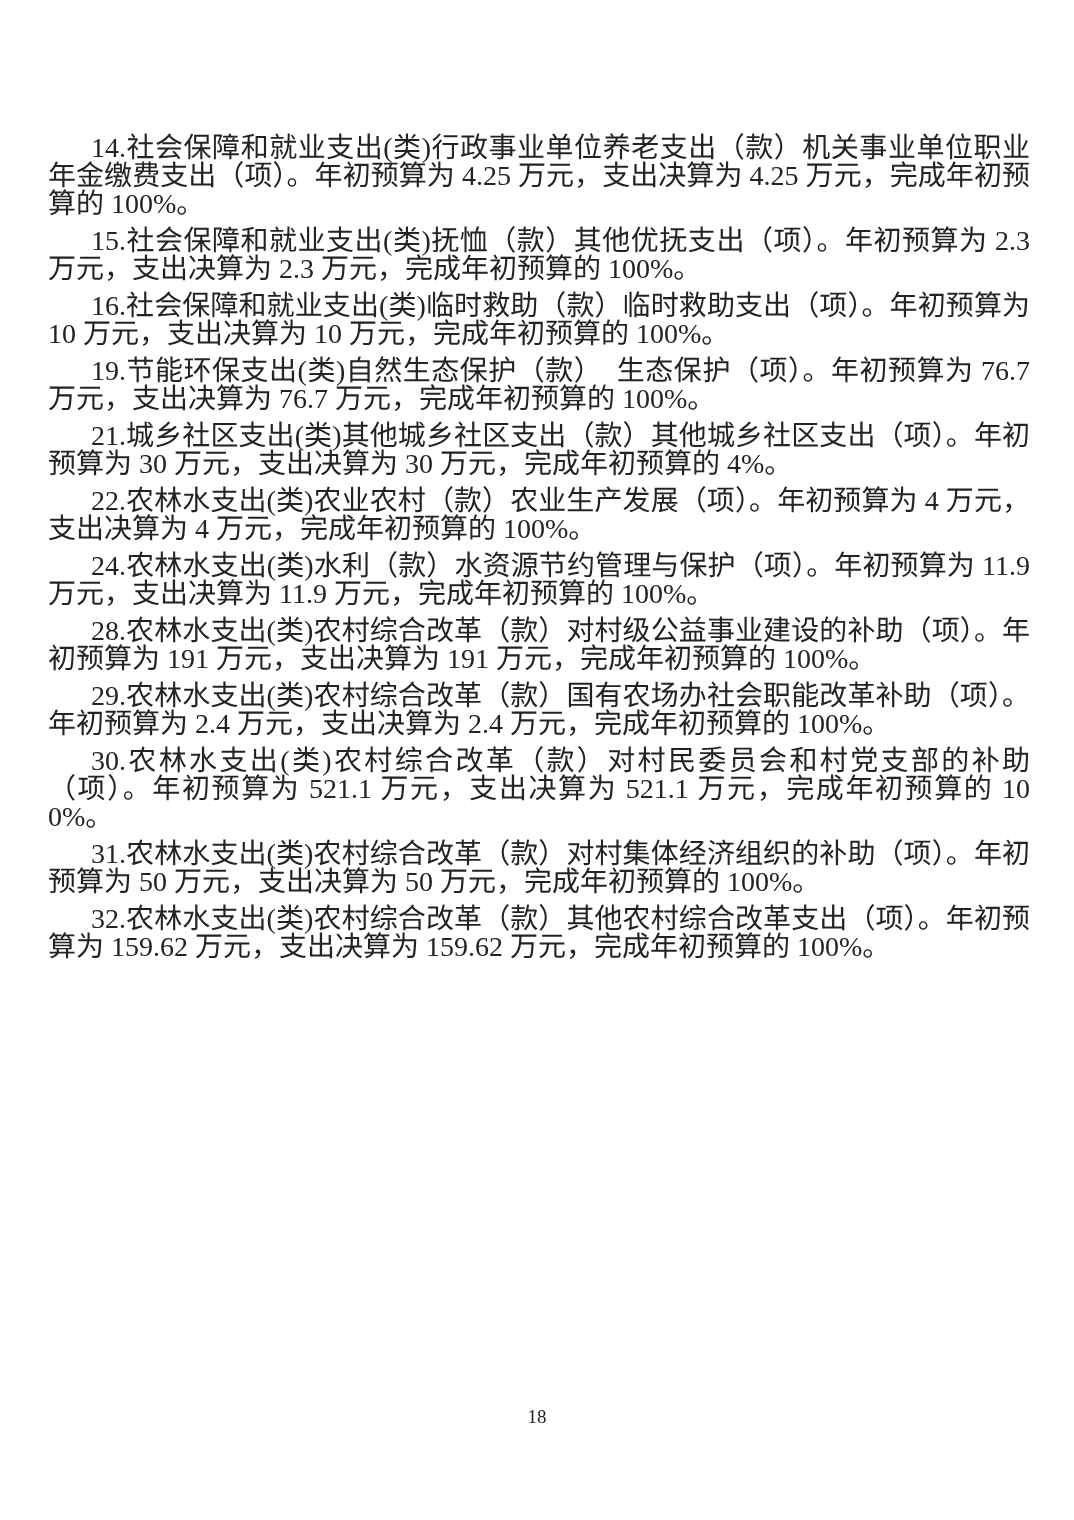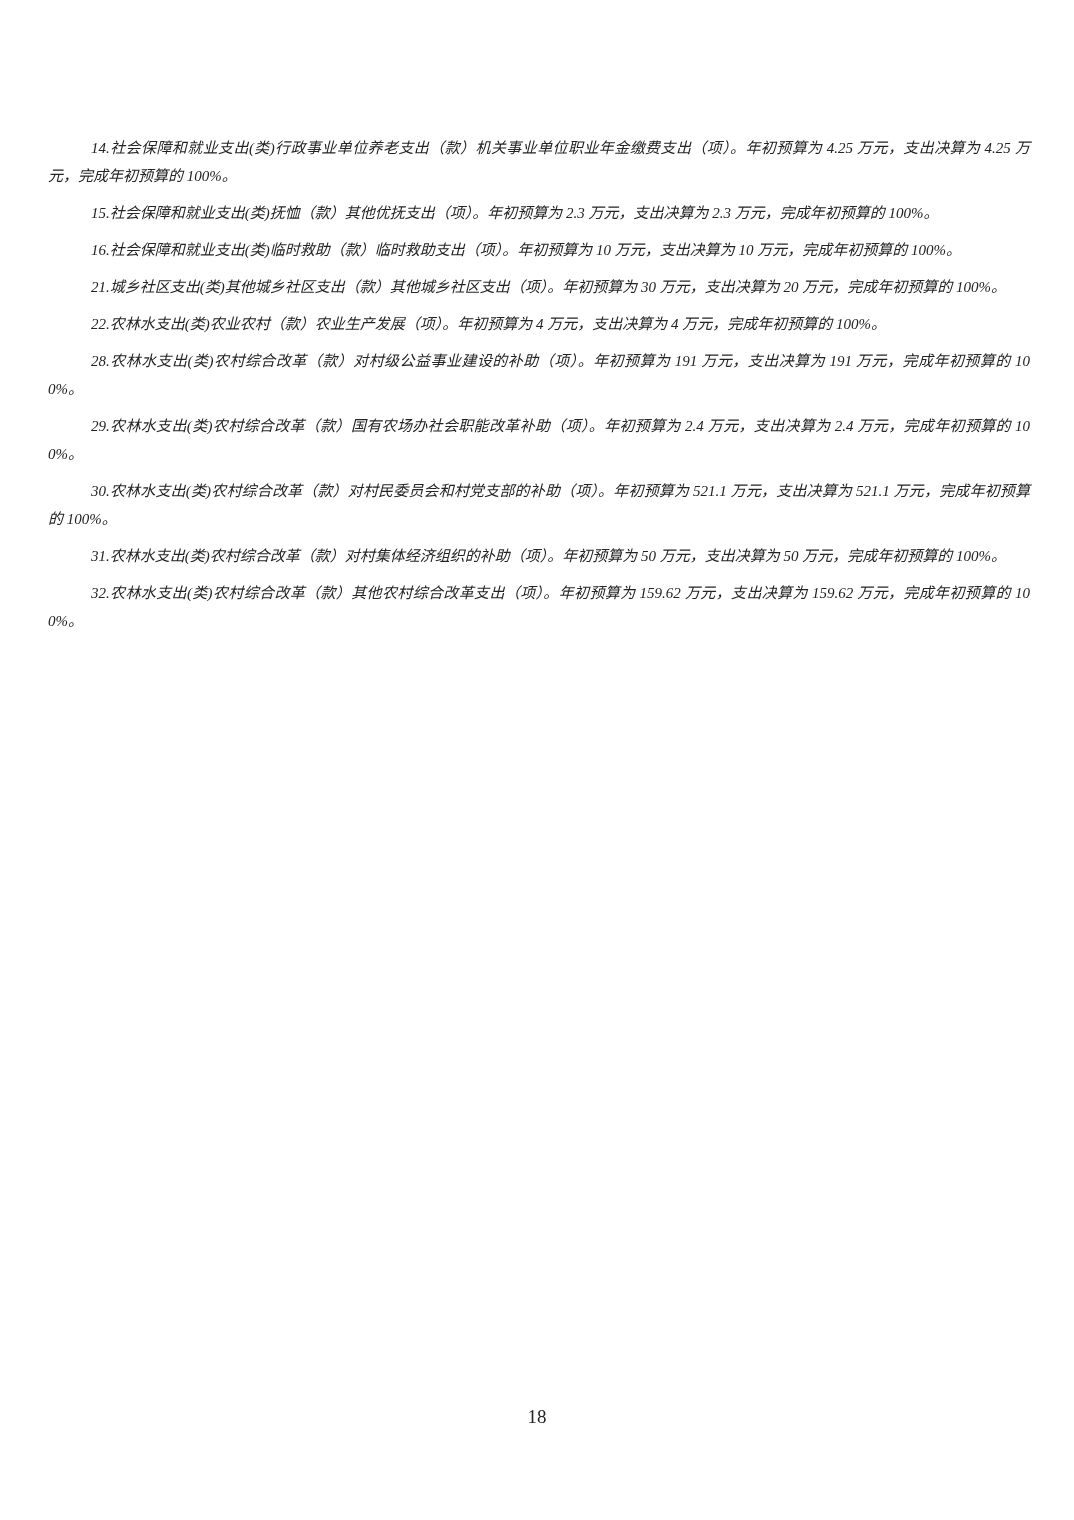--- a/index.html
+++ b/index.html
@@ -17,26 +17,25 @@
     color: #232323;
   }
   .page {
     position: absolute;
     top: 134px;
     left: 48px;
     width: 982px;
   }
   p.para {
     margin: 0 0 9px 0;
-    font-size: 15px;
+    font-size: 28px;
     line-height: 28px;
     text-align: justify;
     text-indent: 43px;
     word-break: break-all;
-    font-style: italic;
   }
   .footer {
     position: absolute;
     top: 1404px;
     left: 0;
     width: 1074px;
     text-align: center;
   }
   .page-number {
     font-size: 19px;
@@ -45,22 +44,24 @@
     display: inline-block;
   }
 </style>
 </head>
 <body>
 
 <div class="page">
   <p class="para">14.社会保障和就业支出(类)行政事业单位养老支出（款）机关事业单位职业年金缴费支出（项）。年初预算为 4.25 万元，支出决算为 4.25 万元，完成年初预算的 100%。</p>
   <p class="para">15.社会保障和就业支出(类)抚恤（款）其他优抚支出（项）。年初预算为 2.3 万元，支出决算为 2.3 万元，完成年初预算的 100%。</p>
   <p class="para">16.社会保障和就业支出(类)临时救助（款）临时救助支出（项）。年初预算为 10 万元，支出决算为 10 万元，完成年初预算的 100%。</p>
-  <p class="para">21.城乡社区支出(类)其他城乡社区支出（款）其他城乡社区支出（项）。年初预算为 30 万元，支出决算为 20 万元，完成年初预算的 100%。</p>
+  <p class="para">19.节能环保支出(类)自然生态保护（款）　生态保护（项）。年初预算为 76.7 万元，支出决算为 76.7 万元，完成年初预算的 100%。</p>
+  <p class="para">21.城乡社区支出(类)其他城乡社区支出（款）其他城乡社区支出（项）。年初预算为 30 万元，支出决算为 30 万元，完成年初预算的 4%。</p>
   <p class="para">22.农林水支出(类)农业农村（款）农业生产发展（项）。年初预算为 4 万元，支出决算为 4 万元，完成年初预算的 100%。</p>
+  <p class="para">24.农林水支出(类)水利（款）水资源节约管理与保护（项）。年初预算为 11.9 万元，支出决算为 11.9 万元，完成年初预算的 100%。</p>
   <p class="para">28.农林水支出(类)农村综合改革（款）对村级公益事业建设的补助（项）。年初预算为 191 万元，支出决算为 191 万元，完成年初预算的 100%。</p>
   <p class="para">29.农林水支出(类)农村综合改革（款）国有农场办社会职能改革补助（项）。年初预算为 2.4 万元，支出决算为 2.4 万元，完成年初预算的 100%。</p>
   <p class="para">30.农林水支出(类)农村综合改革（款）对村民委员会和村党支部的补助（项）。年初预算为 521.1 万元，支出决算为 521.1 万元，完成年初预算的 100%。</p>
   <p class="para">31.农林水支出(类)农村综合改革（款）对村集体经济组织的补助（项）。年初预算为 50 万元，支出决算为 50 万元，完成年初预算的 100%。</p>
   <p class="para">32.农林水支出(类)农村综合改革（款）其他农村综合改革支出（项）。年初预算为 159.62 万元，支出决算为 159.62 万元，完成年初预算的 100%。</p>
 </div>
 
 <div class="footer">
   <span class="page-number">18</span>
 </div>

